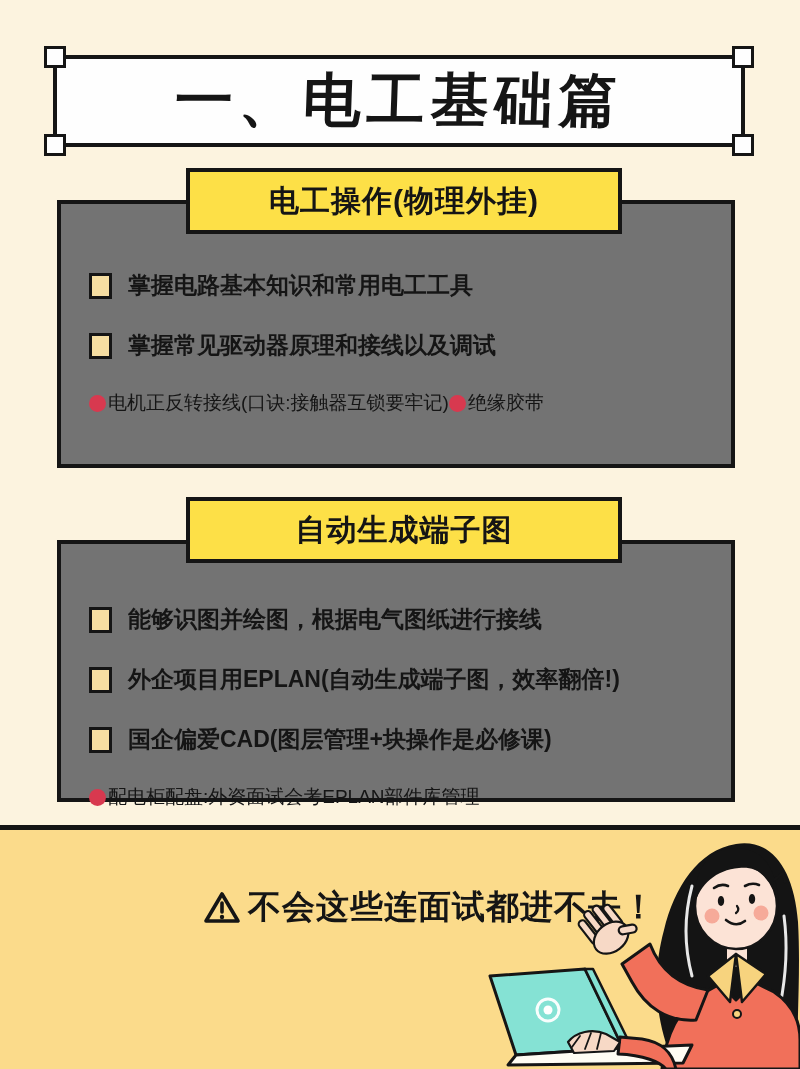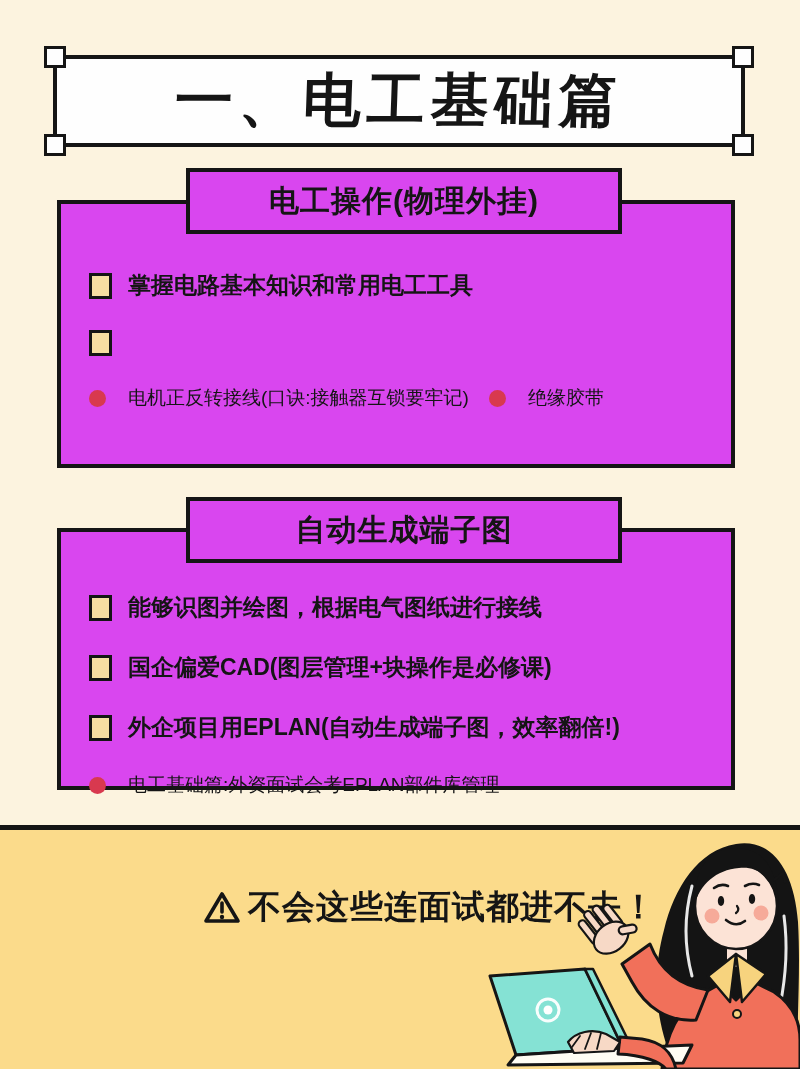--- a/index.html
+++ b/index.html
@@ -21,42 +21,42 @@
   }
   .handle{
     position:absolute;width:16px;height:16px;background:#FEFEFE;
     border:3px solid #151515;
   }
   .handle.tl{left:-13px;top:-13px}.handle.tr{right:-13px;top:-13px}
   .handle.bl{left:-13px;bottom:-13px}.handle.br{right:-13px;bottom:-13px}
   
   .card-header{
     position:absolute;left:186px;width:428px;height:58px;z-index:3;
-    background:#d946ef;border:4px solid #151515;
+    background:#fde047;border:4px solid #151515;
     display:flex;align-items:center;justify-content:center;
     font-size:30px;font-weight:900;letter-spacing:1px;
   }
   .card-body{
     position:absolute;left:57px;width:678px;z-index:1;
-    background:#d946ef;border:4px solid #151515;
+    background:#737373;border:4px solid #151515;
     box-sizing:border-box;padding:66px 20px 0 28px;
   }
   #card1-header{top:168px}
   #card1-body{top:200px;height:268px}
   #card2-header{top:497px}
-  #card2-body{top:528px;height:262px;padding-top:60px}
+  #card2-body{top:540px;height:262px;padding-top:60px}
   .item{display:flex;align-items:center;gap:16px;margin-bottom:29px;}
   .checkbox{
     flex:0 0 auto;width:17px;height:20px;background:#F6DEA2;
     border:3px solid #151515;
   }
   .item-text{font-size:23px;font-weight:800;white-space:nowrap;}
   .note{
     margin-top:14px;font-size:19px;font-weight:500;
-    display:flex;align-items:center;white-space:nowrap;gap:20px;
+    display:flex;align-items:center;white-space:nowrap;
   }
   .dot{
     flex:0 0 auto;width:17px;height:17px;border-radius:50%;
     background:#D8394F;margin-right:2px;
   }
   
   .band{
     position:absolute;left:0;top:825px;width:800px;height:244px;
     background:#FBDB8B;border-top:5px solid #151515;box-sizing:border-box;
   }
@@ -82,48 +82,49 @@
   <div class="card-header" id="card1-header">
     <span>电工操作(物理外挂)</span>
   </div>
   <div class="card-body" id="card1-body">
     <div class="item">
       <span class="checkbox"></span>
       <span class="item-text">掌握电路基本知识和常用电工工具</span>
     </div>
     <div class="item">
       <span class="checkbox"></span>
+      <span class="item-text">掌握常见驱动器原理和接线以及调试</span>
     </div>
     <div class="note">
       <span class="dot"></span>
       <span>电机正反转接线(口诀:接触器互锁要牢记)</span>
       <span class="dot"></span>
       <span>绝缘胶带</span>
     </div>
   </div>
 
   <div class="card-header" id="card2-header">
     <span>自动生成端子图</span>
   </div>
   <div class="card-body" id="card2-body">
     <div class="item">
       <span class="checkbox"></span>
       <span class="item-text">能够识图并绘图，根据电气图纸进行接线</span>
     </div>
     <div class="item">
       <span class="checkbox"></span>
-      <span class="item-text">国企偏爱CAD(图层管理+块操作是必修课)</span>
+      <span class="item-text">外企项目用EPLAN(自动生成端子图，效率翻倍!)</span>
     </div>
     <div class="item">
       <span class="checkbox"></span>
-      <span class="item-text">外企项目用EPLAN(自动生成端子图，效率翻倍!)</span>
+      <span class="item-text">国企偏爱CAD(图层管理+块操作是必修课)</span>
     </div>
     <div class="note">
       <span class="dot"></span>
-      <span>电工基础篇:外资面试会考EPLAN部件库管理</span>
+      <span>配电柜配盘:外资面试会考EPLAN部件库管理</span>
     </div>
   </div>
 
   <div class="band">
     <div class="warning">
       <svg width="38" height="34" viewBox="0 0 38 34">
         <path d="M19 3 L35 30 L3 30 Z" fill="none" stroke="#151515" stroke-width="3.6" stroke-linejoin="round"></path>
         <line x1="19" y1="12" x2="19" y2="21" stroke="#151515" stroke-width="3.6" stroke-linecap="round"></line>
         <circle cx="19" cy="26" r="2.2" fill="#151515"></circle>
       </svg>

